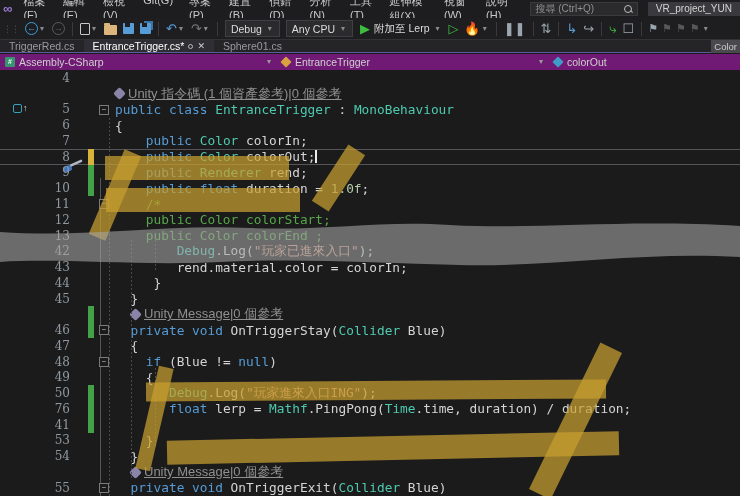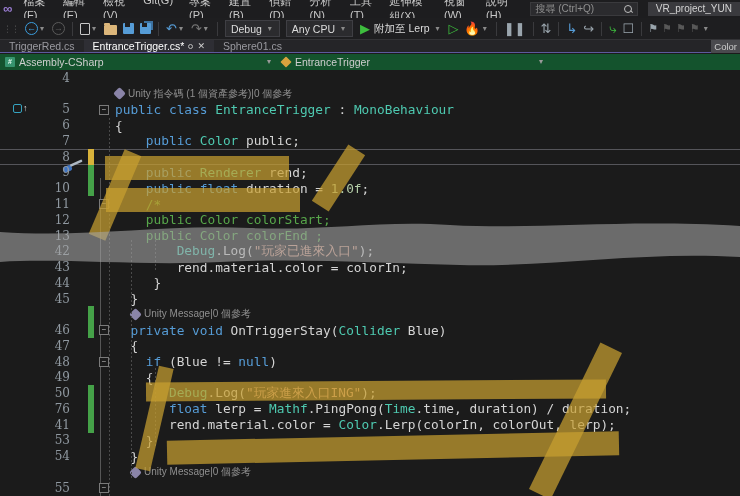--- a/index.html
+++ b/index.html
@@ -50,21 +50,21 @@
   .tabbar { position:absolute; left:0; top:40px; width:740px; height:13px; background:#252528;
     border-bottom:1.5px solid #5c5a9e; display:flex; font-size:10.5px; }
   .tab { display:flex; align-items:center; gap:4px; padding:0 9px; color:#9a9aa0; height:100%; }
   .tab.active { background:#2e2e34; color:#ffffff; }
   .tab .pin { width:5px; height:5px; border:1px solid #bbb; border-radius:50%; }
   .tab .close { color:#cfcfcf; font-size:9px; line-height:9px; }
   .overlay-label { position:absolute; right:0; top:40px; height:13px; background:#4a4a4e; color:#cccccc;
     font-size:9.5px; padding:0 3px; line-height:13px; z-index:6; }
 
   
-  .breadcrumb { position:absolute; left:0; top:53.5px; width:740px; height:16.5px; background:#14532d;
+  .breadcrumb { position:absolute; left:0; top:53.5px; width:740px; height:16.5px; background:#701a75;
     display:flex; align-items:center; font-size:10.5px; color:#cfcfcf; }
   .bc-group { display:flex; align-items:center; height:100%; padding:0 5px; }
   .bc-g1 { width:276px; } .bc-g2 { width:272px; } .bc-g3 { flex:1; }
   .bc-label { margin-left:4px; }
   .bc-caret { margin-left:auto; color:#9a9a9a; font-size:8px; }
   .bc-ico { width:10px; height:10px; border-radius:1px; position:relative; flex:none; }
   .ico-proj { background:#37946e; font-size:7px; color:#eafff3; text-align:center; line-height:10px; font-weight:bold; }
   .ico-class { background:#d8a33e; transform:rotate(45deg) scale(.8); }
   .ico-field { background:#3f9bc8; transform:rotate(45deg) scale(.8); }
 
@@ -78,21 +78,21 @@
   .g-gap { width:18px; flex:none; position:relative; }
   .g-barcol { width:7px; flex:none; height:100%; position:relative; }
   .g-barcol .bar { position:absolute; left:0; top:0; width:6px; height:100%; }
   .bar.g { background:#45a148; } .bar.y { background:#d8b23a; }
   .g-fold { width:20px; flex:none; position:relative; height:100%; }
   .foldbox { position:absolute; left:4px; top:3px; width:10px; height:10px; border:1px solid #7a7a7a;
     background:#1b1b1b; color:#bdbdbd; font-size:8px; line-height:8px; text-align:center; z-index:3; }
   .g-code { flex:1; white-space:pre; font-family:"DejaVu Sans Mono", monospace; font-size:12.8px; color:#d4d4d4; overflow:hidden; }
   .tk-k{color:#569cd6} .tk-t{color:#4ec9b0} .tk-p{color:#d4d4d4} .tk-c{color:#57a64a}
   .tk-s{color:#d69d85} .tk-n{color:#b5cea8}
-  .g-lens { flex:1; display:flex; align-items:center; gap:4px; color:#8f8f8f; font-size:10px; }
+  .g-lens { flex:1; display:flex; align-items:center; gap:4px; color:#8f8f8f; font-size:13px;text-decoration:underline; }
   .unity-ico { width:9px; height:9px; background:#8a84a8; border-radius:2px; transform:rotate(45deg); flex:none; }
   .txtcaret { display:inline-block; width:1.5px; height:13px; background:#eaeaea; vertical-align:-2px; }
   .inherit-ico { position:absolute; left:13px; top:2px; display:flex; align-items:center; gap:1px; }
   .inherit-ico .bx { width:9px; height:9px; border:1.6px solid #35a3c0; border-radius:2px; }
   .inherit-ico .ar { color:#d8d8d8; font-size:9px; line-height:9px; }
   .screwdriver { position:absolute; left:-8px; top:0; }
 
   .fold-line { position:absolute; left:100px; top:108px; width:1px; height:388px; background:#565656; z-index:1; }
   .guide { position:absolute; width:1px; background-image:linear-gradient(#4a4a4a 50%, transparent 50%);
     background-size:1px 4px; z-index:1; }
@@ -232,20 +232,24 @@
     <div class="bc-group bc-g1">
       <span class="bc-ico ico-proj">#</span>
       <span class="bc-label">Assembly-CSharp</span>
       <span class="bc-caret">▾</span>
     </div>
     <div class="bc-group bc-g2">
       <span class="bc-ico ico-class"></span>
       <span class="bc-label">EntranceTrigger</span>
       <span class="bc-caret">▾</span>
     </div>
+    <div class="bc-group bc-g3">
+      <span class="bc-ico ico-field"></span>
+      <span class="bc-label">colorOut</span>
+    </div>
   </div>
 
   <div class="editor" id="editor">
     <div class="fold-line"></div>
     <div class="guide" style="left:109px; top:48px; height:410px;"></div>
     <div class="guide" style="left:131px; top:170px; height:240px;"></div>
     <div class="guide" style="left:155px; top:170px; height:32px;"></div>
     <div class="guide" style="left:155px; top:298px; height:80px;"></div>
     <div id="rows">
         <div class="row">
@@ -289,35 +293,36 @@
           <div class="g-barcol"></div>
           <div class="g-fold"></div>
           <div class="g-code"><span class="tk-p">{</span></div>
         </div>
         <div class="row">
           <div class="g-margin"></div>
           <div class="g-num">7</div>
           <div class="g-gap"></div>
           <div class="g-barcol"></div>
           <div class="g-fold"></div>
-          <div class="g-code"><span class="tk-p">    </span><span class="tk-k">public </span><span class="tk-t">Color</span><span class="tk-p"> public;</span></div>
+          <div class="g-code"><span class="tk-p">    </span><span class="tk-k">public </span><span class="tk-t">Color</span><span class="tk-p"> colorIn;</span></div>
         </div>
         <div class="row cur">
           <div class="g-margin"></div>
           <div class="g-num">8</div>
           <div class="g-gap">
             <svg class="screwdriver" width="24" height="16" viewBox="0 0 24 16">
               <rect x="1" y="9" width="9" height="6" rx="2.5" fill="#3f74c2" transform="rotate(-24 5 12)"></rect>
               <rect x="8" y="5" width="13" height="2.6" rx="1" fill="#aeb9c4" transform="rotate(-24 14 7)"></rect>
             </svg>
           </div>
           <div class="g-barcol">
             <i class="bar y"></i>
           </div>
           <div class="g-fold"></div>
+          <div class="g-code"><span class="tk-p">    </span><span class="tk-k">public </span><span class="tk-t">Color</span><span class="tk-p"> colorOut;</span><span class="txtcaret"></span></div>
         </div>
         <div class="row">
           <div class="g-margin"></div>
           <div class="g-num">9</div>
           <div class="g-gap"></div>
           <div class="g-barcol">
             <i class="bar g"></i>
           </div>
           <div class="g-fold"></div>
           <div class="g-code"><span class="tk-p">    </span><span class="tk-k">public </span><span class="tk-t">Renderer</span><span class="tk-p"> rend;</span></div>
@@ -462,21 +467,20 @@
           <div class="g-code"><span class="tk-p">       </span><span class="tk-k">float</span><span class="tk-p"> lerp = </span><span class="tk-t">Mathf</span><span class="tk-p">.PingPong(</span><span class="tk-t">Time</span><span class="tk-p">.time, duration) / duration;</span></div>
         </div>
         <div class="row">
           <div class="g-margin"></div>
           <div class="g-num">41</div>
           <div class="g-gap"></div>
           <div class="g-barcol">
             <i class="bar g"></i>
           </div>
           <div class="g-fold"></div>
-          <div class="g-code"><span class="tk-p">       rend.material.color = </span><span class="tk-t">Color</span><span class="tk-p">.Lerp(colorIn, colorOut, lerp);</span></div>
         </div>
         <div class="row">
           <div class="g-margin"></div>
           <div class="g-num">53</div>
           <div class="g-gap"></div>
           <div class="g-barcol"></div>
           <div class="g-fold"></div>
           <div class="g-code"><span class="tk-p">    }</span></div>
         </div>
         <div class="row">
@@ -499,20 +503,21 @@
           </div>
         </div>
         <div class="row">
           <div class="g-margin"></div>
           <div class="g-num">55</div>
           <div class="g-gap"></div>
           <div class="g-barcol"></div>
           <div class="g-fold">
             <div class="foldbox">−</div>
           </div>
+          <div class="g-code"><span class="tk-p">  </span><span class="tk-k">private void </span><span class="tk-p">OnTriggerExit(</span><span class="tk-t">Collider</span><span class="tk-p"> Blue)</span></div>
         </div>
       </div>
   </div>
 
   <div class="anno">
     <div class="hl" style="left:105px; top:156px; width:184px; height:24px;"></div>
     <div class="hl" style="left:106px; top:188px; width:194px; height:24px;"></div>
     <div class="hl" style="left:69px; top:186px; width:92px; height:18px; transform:rotate(113deg);"></div>
     <div class="hl" style="left:305px; top:168px; width:67px; height:20px; transform:rotate(123deg);"></div>
     <div class="hl" style="left:146px; top:381px; width:460px; height:19px; transform:rotate(-0.4deg);"></div>

